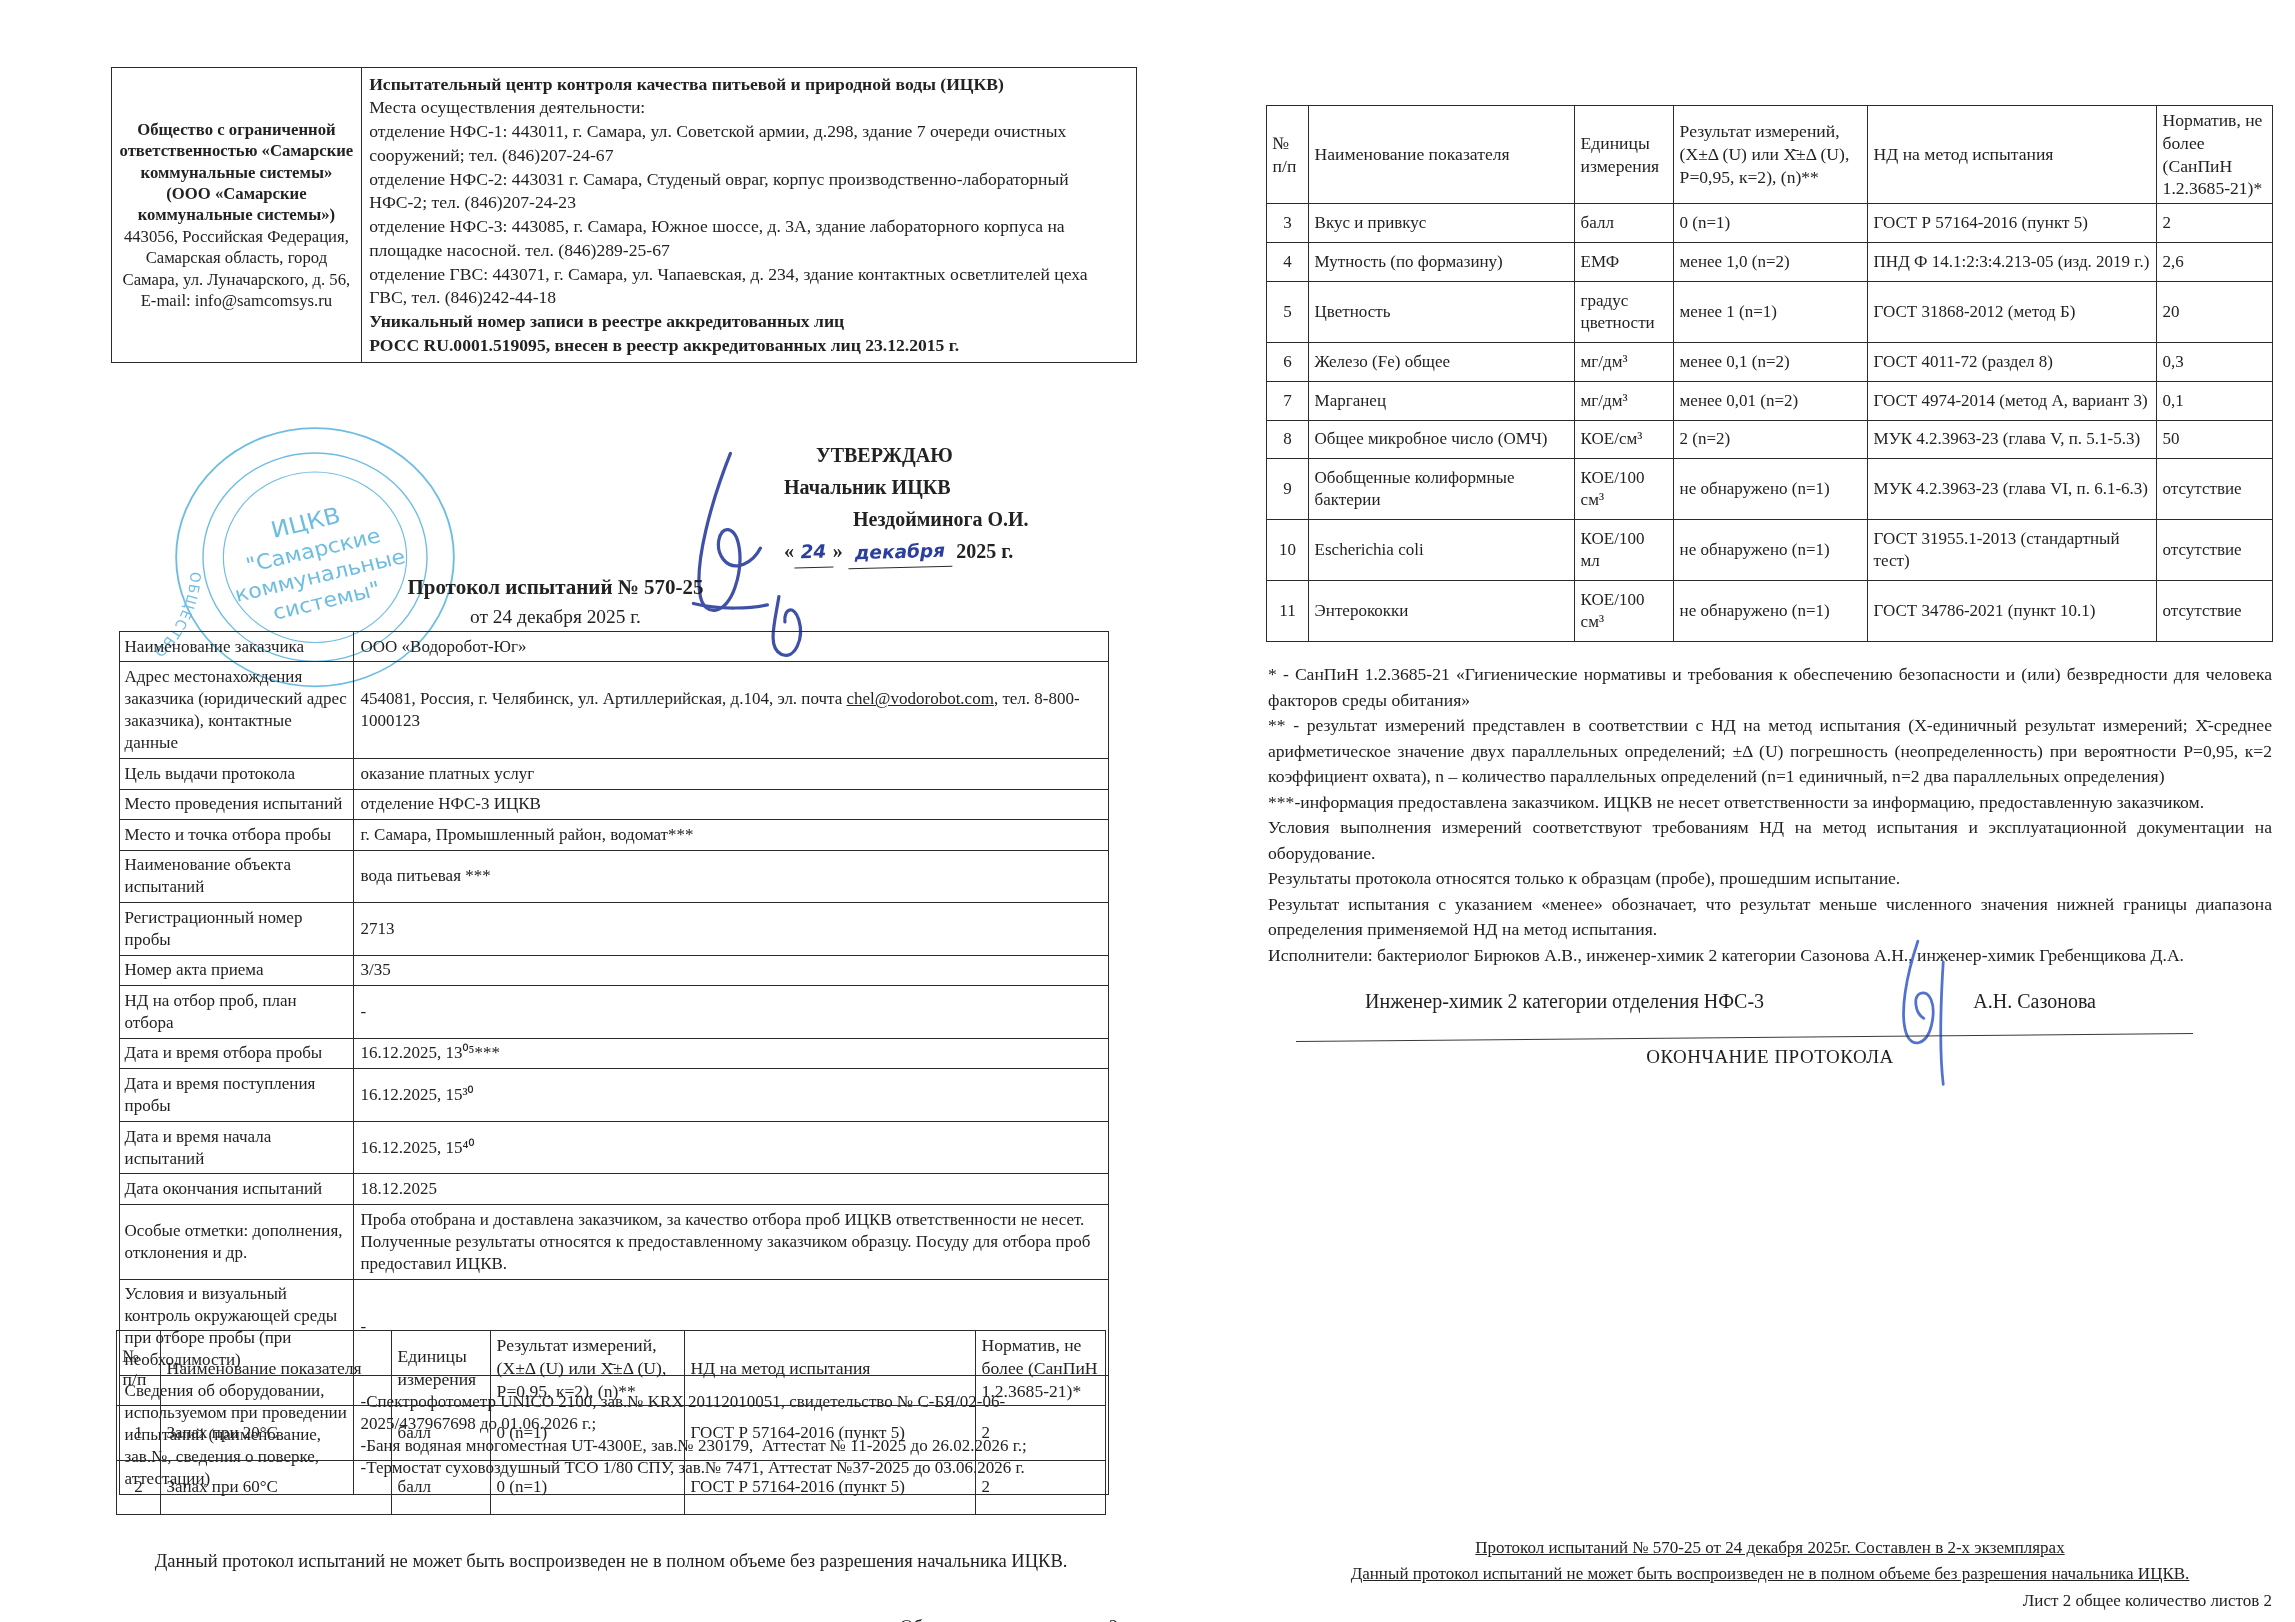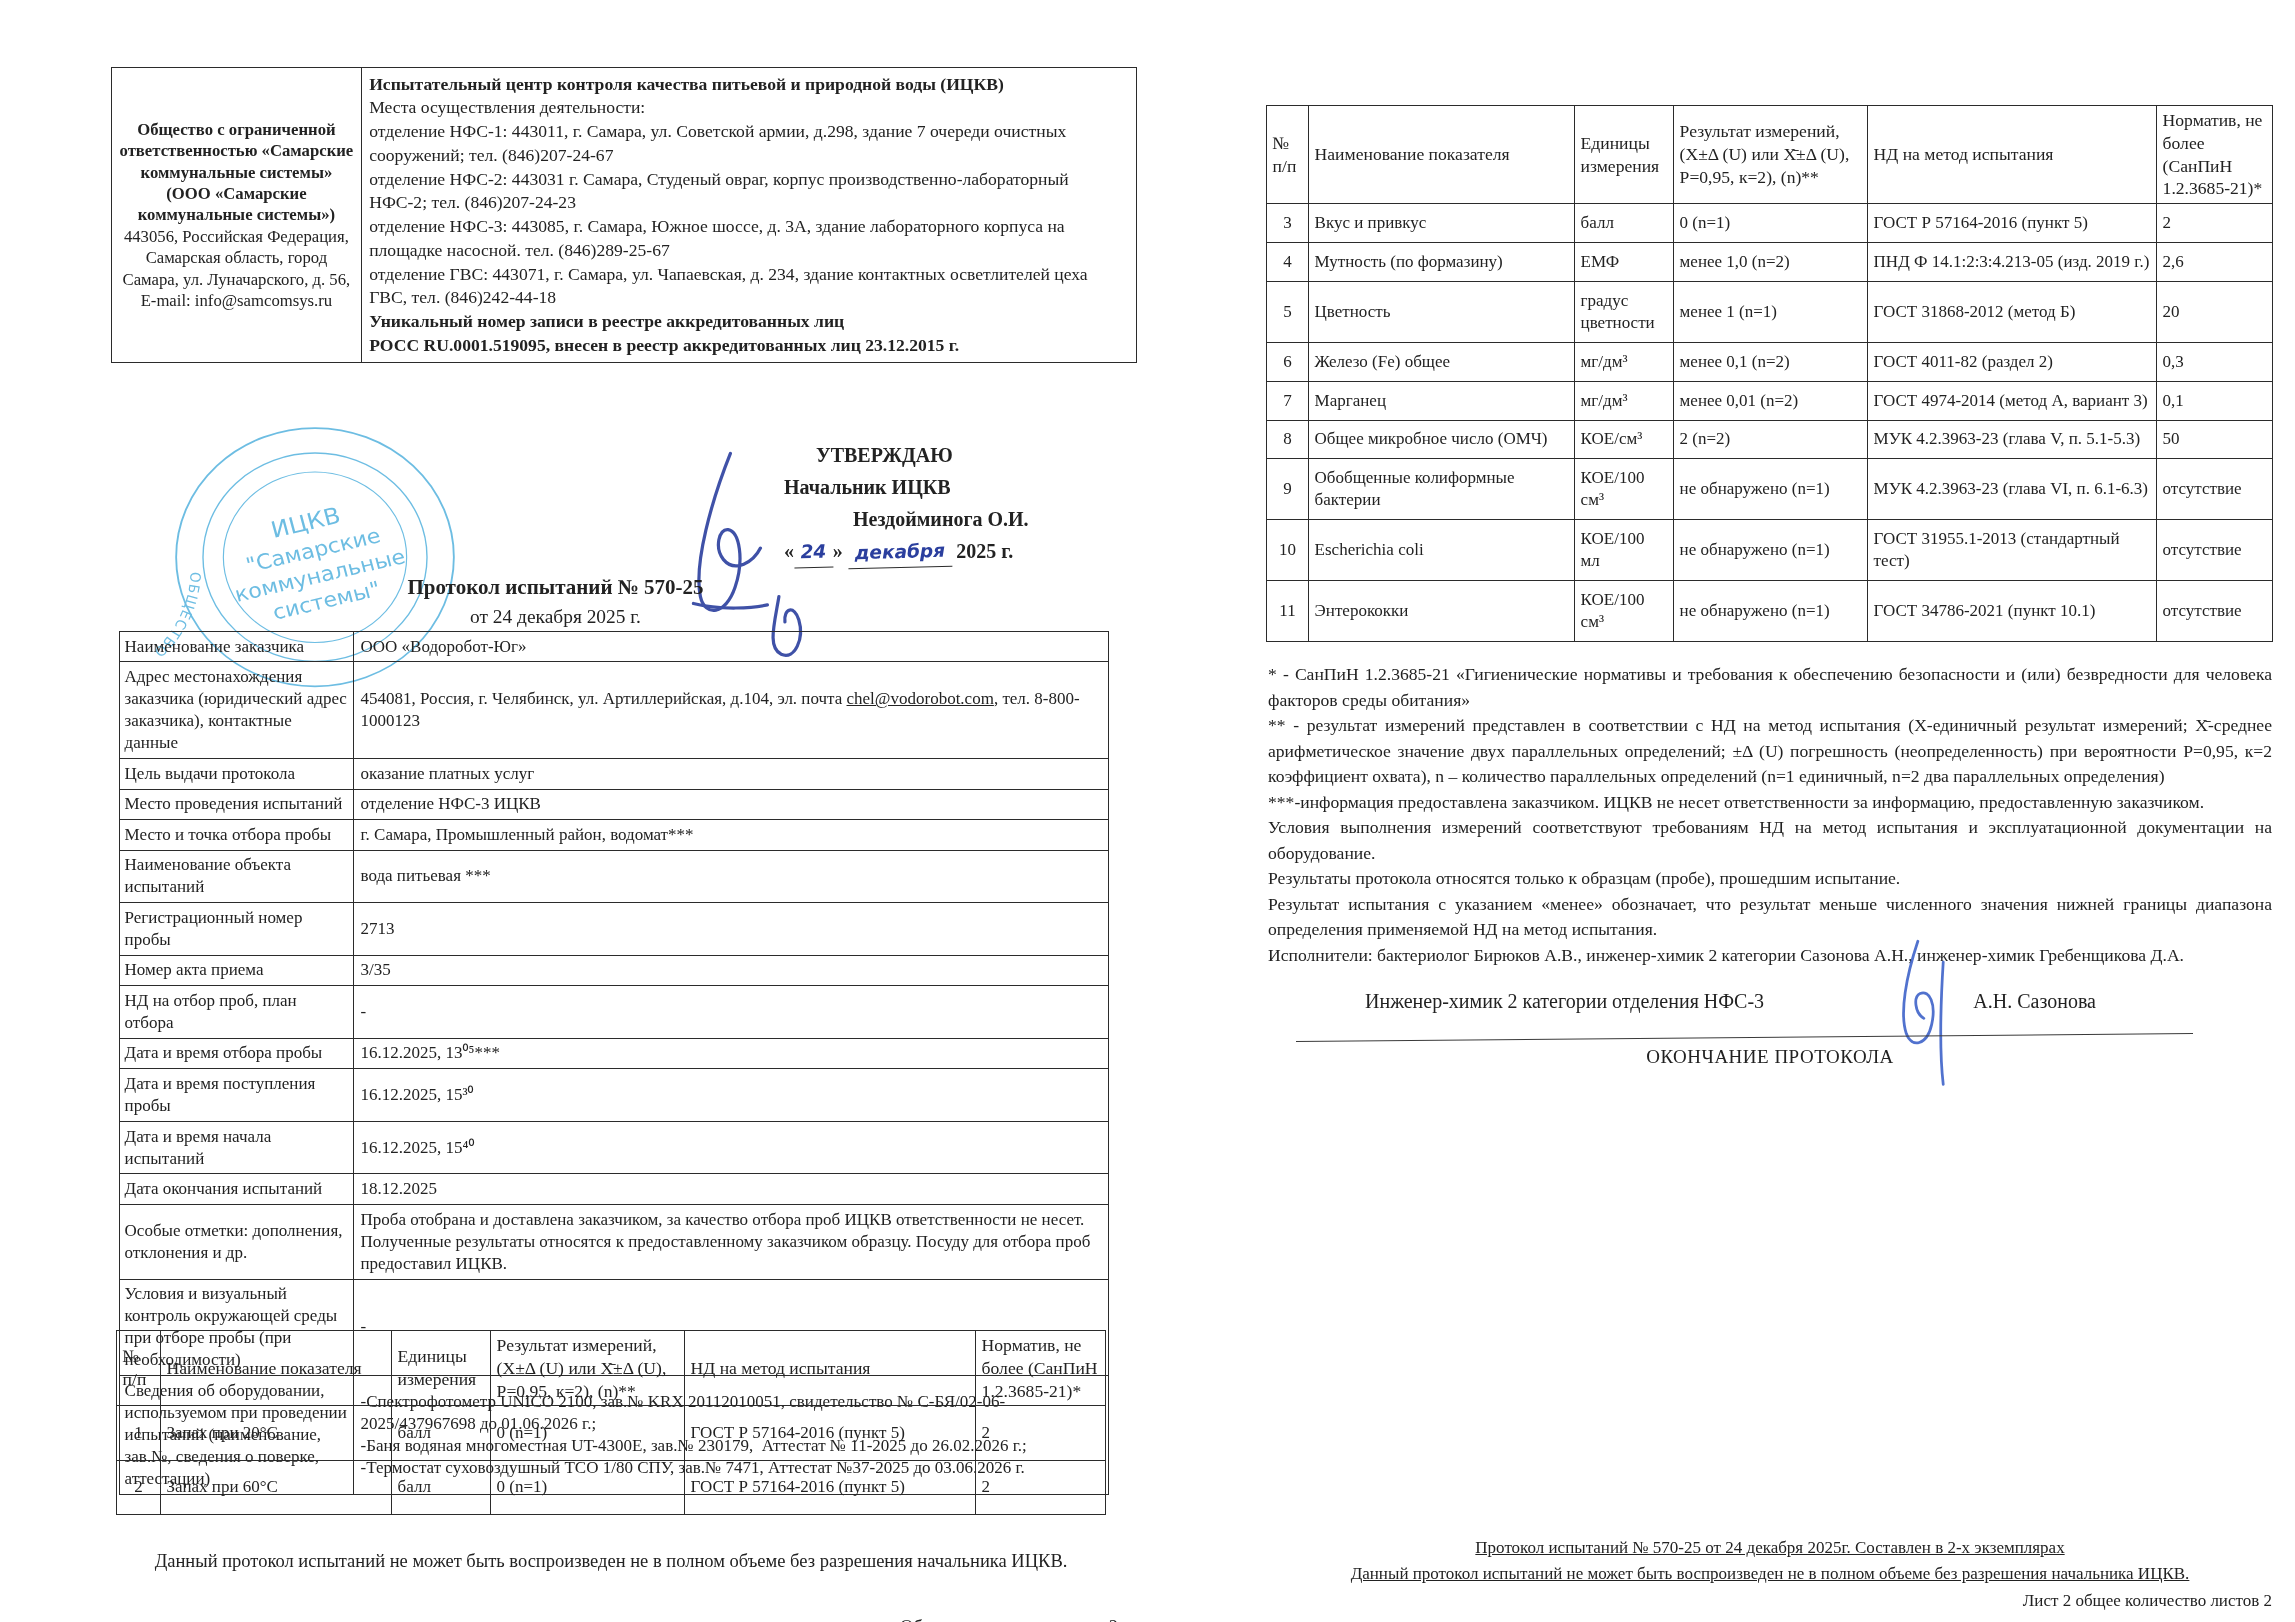--- a/index.html
+++ b/index.html
@@ -292,21 +292,21 @@
           <td class="col-unit">градус цветности</td>
           <td class="col-result">менее 1 (n=1)</td>
           <td class="col-method">ГОСТ 31868-2012 (метод Б)</td>
           <td class="col-norm">20</td>
         </tr>
         <tr>
           <td class="col-num">6</td>
           <td class="col-name">Железо (Fe) общее</td>
           <td class="col-unit">мг/дм³</td>
           <td class="col-result">менее 0,1 (n=2)</td>
-          <td class="col-method">ГОСТ 4011-82 (раздел 2)</td>
+          <td class="col-method">ГОСТ 4011-72 (раздел 8)</td>
           <td class="col-norm">0,3</td>
         </tr>
         <tr>
           <td class="col-num">7</td>
           <td class="col-name">Марганец</td>
           <td class="col-unit">мг/дм³</td>
           <td class="col-result">менее 0,01 (n=2)</td>
           <td class="col-method">ГОСТ 4974-2014 (метод А, вариант 3)</td>
           <td class="col-norm">0,1</td>
         </tr>

